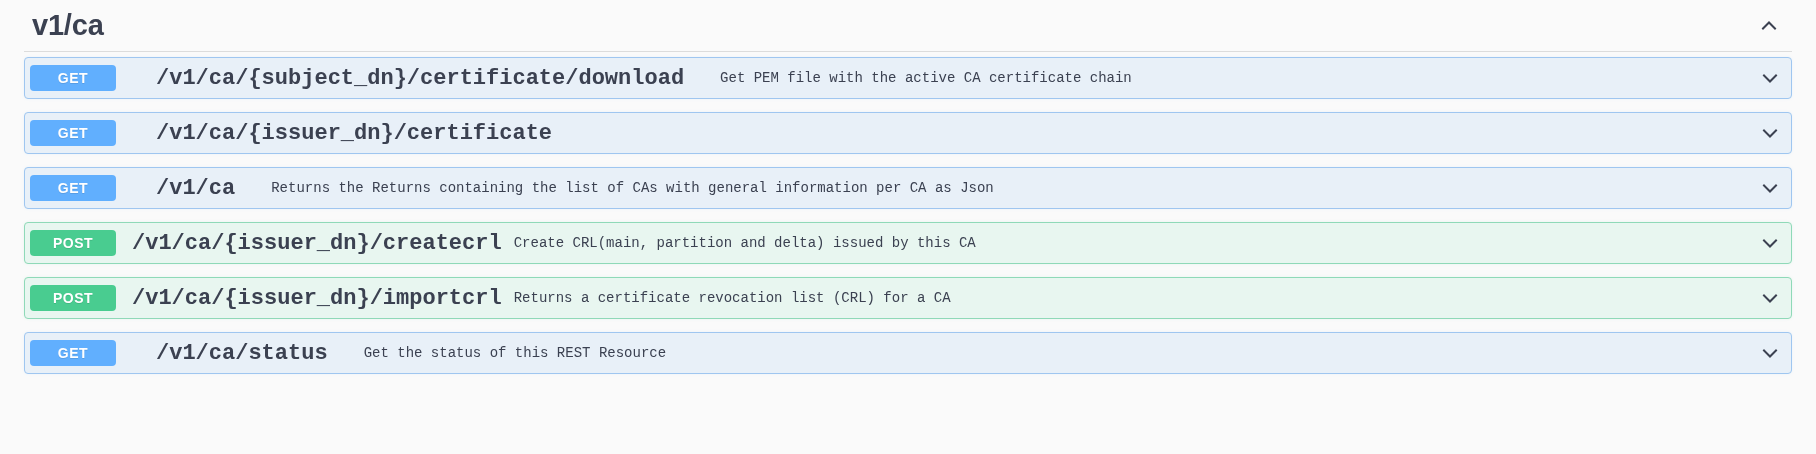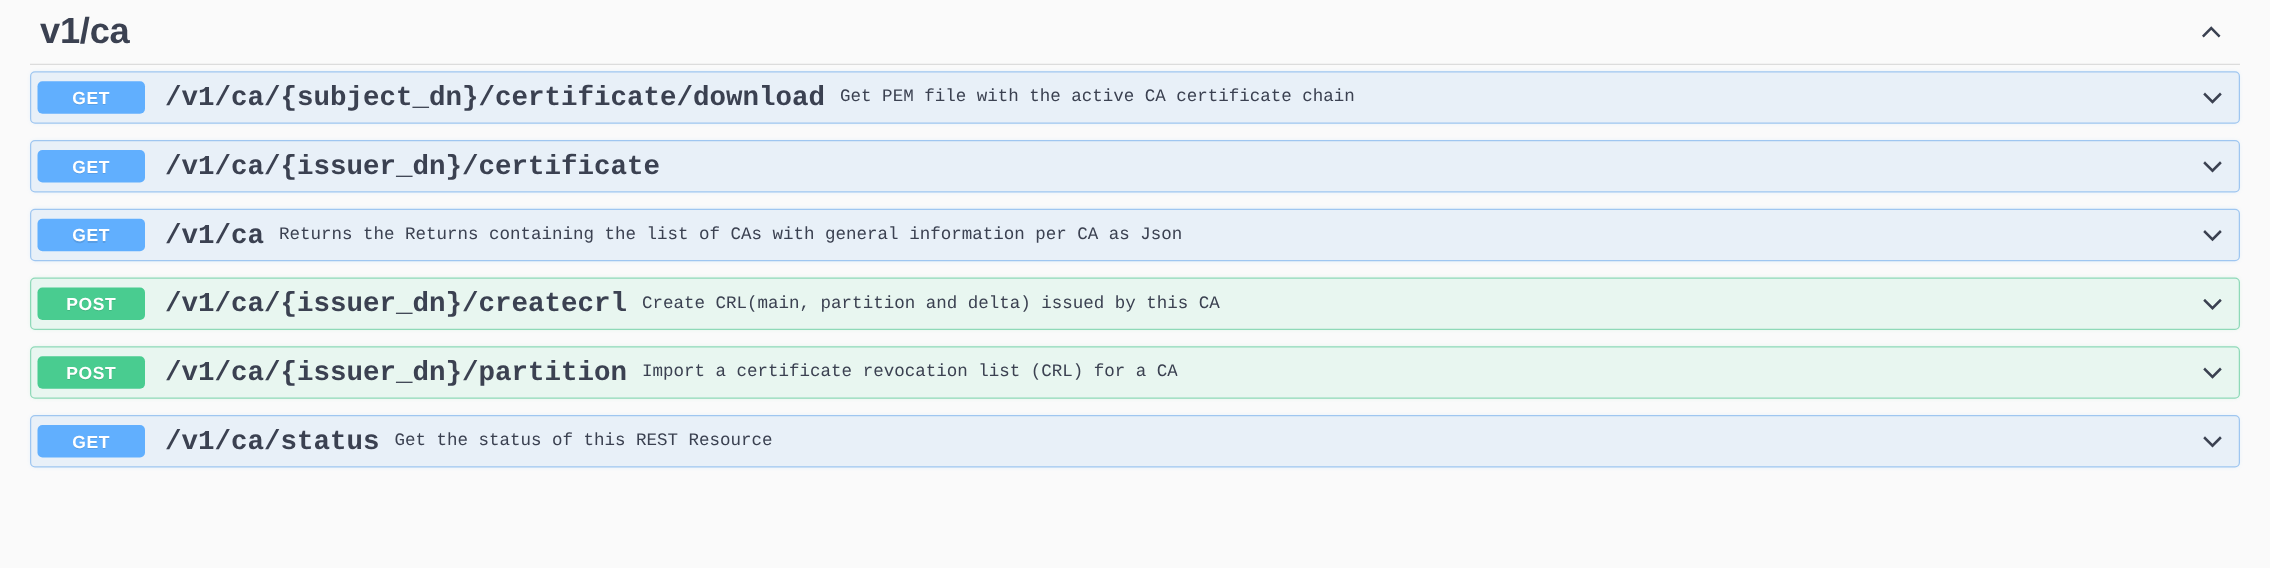--- a/index.html
+++ b/index.html
@@ -60,20 +60,21 @@
     margin: 0 0 13px 0;
     border-radius: 4px;
     box-sizing: border-box;
     cursor: pointer;
     padding: 0 10px 0 5px;
   }
   .op-row.get {
     background: #e8f0f8;
     border: 1px solid #9fc6f0;
     box-shadow: 0 0 3px rgba(97,175,254,0.10);
+    gap: 24px;
   }
   .op-row.post {
     background: #e8f6f0;
     border: 1px solid #8fd9b8;
     box-shadow: 0 0 3px rgba(73,204,144,0.10);
   }
 
   .method-badge {
     flex: 0 0 auto;
     width: 86px;
@@ -177,22 +178,22 @@
     <span class="op-desc">Create CRL(main, partition and delta) issued by this CA</span>
     <span class="op-spacer"></span>
     <span class="op-arrow">
       <svg width="20" height="20" viewBox="0 0 20 20" aria-hidden="true">
         <polyline points="4,7.5 10,13.5 16,7.5" fill="none" stroke="#3b4151" stroke-width="2" stroke-linecap="square"></polyline>
       </svg>
     </span>
   </div>
       <div class="op-row post">
     <span class="method-badge post">POST</span>
-    <span class="op-path">/v1/ca/{issuer_dn}/partition</span>
-    <span class="op-desc">Import a certificate revocation list (CRL) for a CA</span>
+    <span class="op-path">/v1/ca/{issuer_dn}/importcrl</span>
+    <span class="op-desc">Returns a certificate revocation list (CRL) for a CA</span>
     <span class="op-spacer"></span>
     <span class="op-arrow">
       <svg width="20" height="20" viewBox="0 0 20 20" aria-hidden="true">
         <polyline points="4,7.5 10,13.5 16,7.5" fill="none" stroke="#3b4151" stroke-width="2" stroke-linecap="square"></polyline>
       </svg>
     </span>
   </div>
       <div class="op-row get">
     <span class="method-badge get">GET</span>
     <span class="op-path">/v1/ca/status</span>

